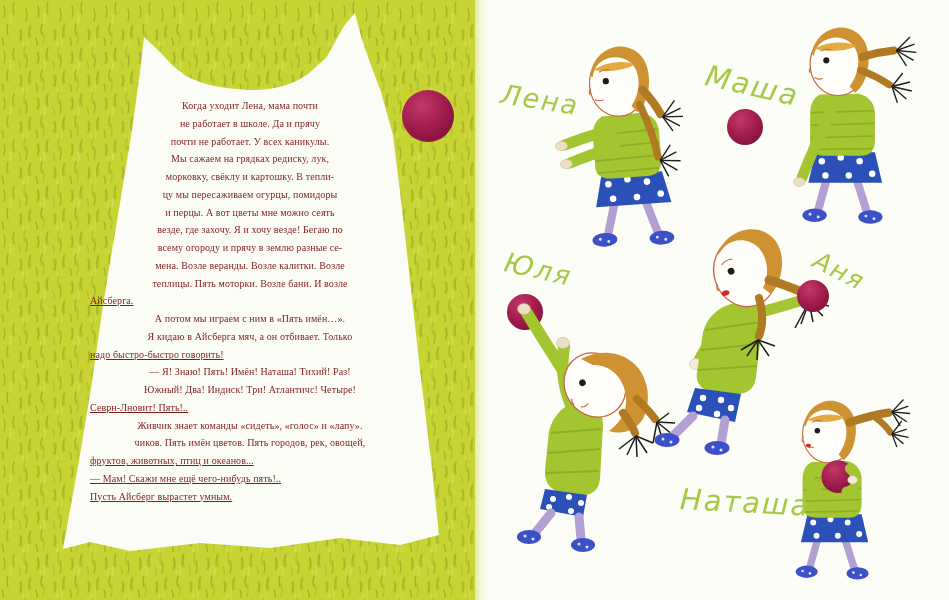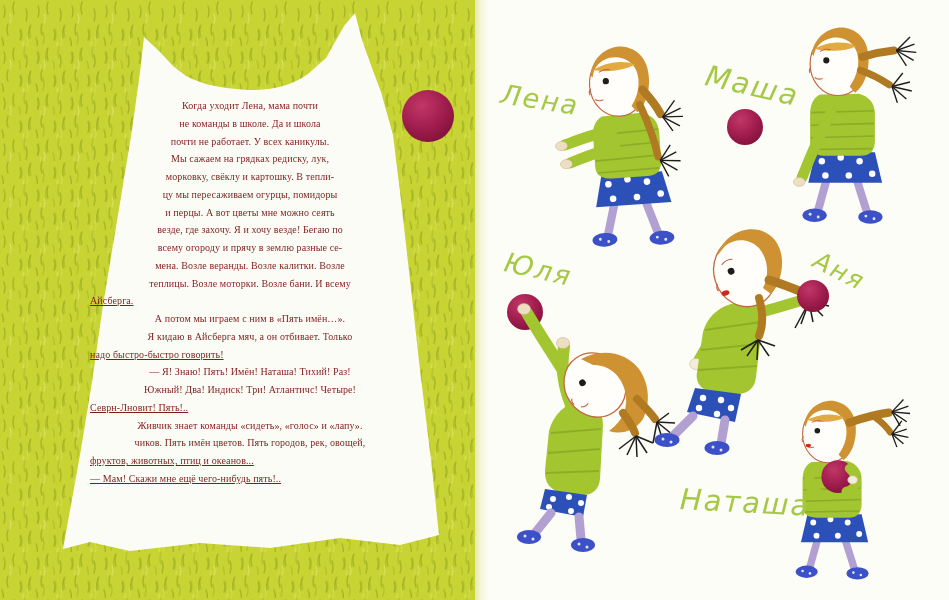--- a/index.html
+++ b/index.html
@@ -68,41 +68,42 @@
            L160,52 L173,66 L186,76
            C200,83 215,88 248,90 C270,91 292,86 308,74
            L326,58 L344,26 L355,13 L362,40 L372,68 L381,92
            L393,135 L401,200 L410,280 L420,370 L431,460 L439,535
            L400,545 L340,538 L270,548 L200,543 L130,551 L90,542 Z" fill="#fcfcf7"></path>
       <circle cx="428" cy="116" r="26" fill="url(#ballG)"></circle>
     </svg>
 
     <div class="story">
       <div class="line" data-align="center">Когда уходит Лена, мама почти</div>
-      <div class="line" data-align="center">не команды в школе. Да и школа</div>
+      <div class="line" data-align="center">не работает в школе. Да и прячу</div>
       <div class="line" data-align="center">почти не работает. У всех каникулы.</div>
       <div class="line" data-align="center">Мы сажаем на грядках редиску, лук,</div>
       <div class="line" data-align="center">морковку, свёклу и картошку. В тепли-</div>
       <div class="line" data-align="center">цу мы пересаживаем огурцы, помидоры</div>
       <div class="line" data-align="center">и перцы. А вот цветы мне можно сеять</div>
       <div class="line" data-align="center">везде, где захочу. Я и хочу везде! Бегаю по</div>
       <div class="line" data-align="center">всему огороду и прячу в землю разные се-</div>
       <div class="line" data-align="center">мена. Возле веранды. Возле калитки. Возле</div>
-      <div class="line" data-align="center">теплицы. Возле моторки. Возле бани. И всему</div>
+      <div class="line" data-align="center">теплицы. Пять моторки. Возле бани. И возле</div>
       <div class="line" data-align="left">Айсберга.</div>
       <div class="line" data-align="center">А потом мы играем с ним в «Пять имён…».</div>
       <div class="line" data-align="center">Я кидаю в Айсберга мяч, а он отбивает. Только</div>
       <div class="line" data-align="left">надо быстро-быстро говорить!</div>
       <div class="line" data-align="center">— Я! Знаю! Пять! Имён! Наташа! Тихий! Раз!</div>
       <div class="line" data-align="center">Южный! Два! Индиск! Три! Атлантичс! Четыре!</div>
       <div class="line" data-align="left">Севрн-Лновит! Пять!..</div>
       <div class="line" data-align="center">Живчик знает команды «сидеть», «голос» и «лапу».</div>
       <div class="line" data-align="center">чиков. Пять имён цветов. Пять городов, рек, овощей,</div>
       <div class="line" data-align="left">фруктов, животных, птиц и океанов...</div>
       <div class="line" data-align="left">— Мам! Скажи мне ещё чего-нибудь пять!..</div>
+      <div class="line" data-align="left">Пусть Айсберг вырастет умным.</div>
     </div>
   </div>
 
   <div class="page-right">
     <div class="gutter"></div>
 
     <svg class="right-art" width="474" height="600" viewBox="0 0 474 600" aria-hidden="true">
       <defs>
         <g id="girlStd">
 

